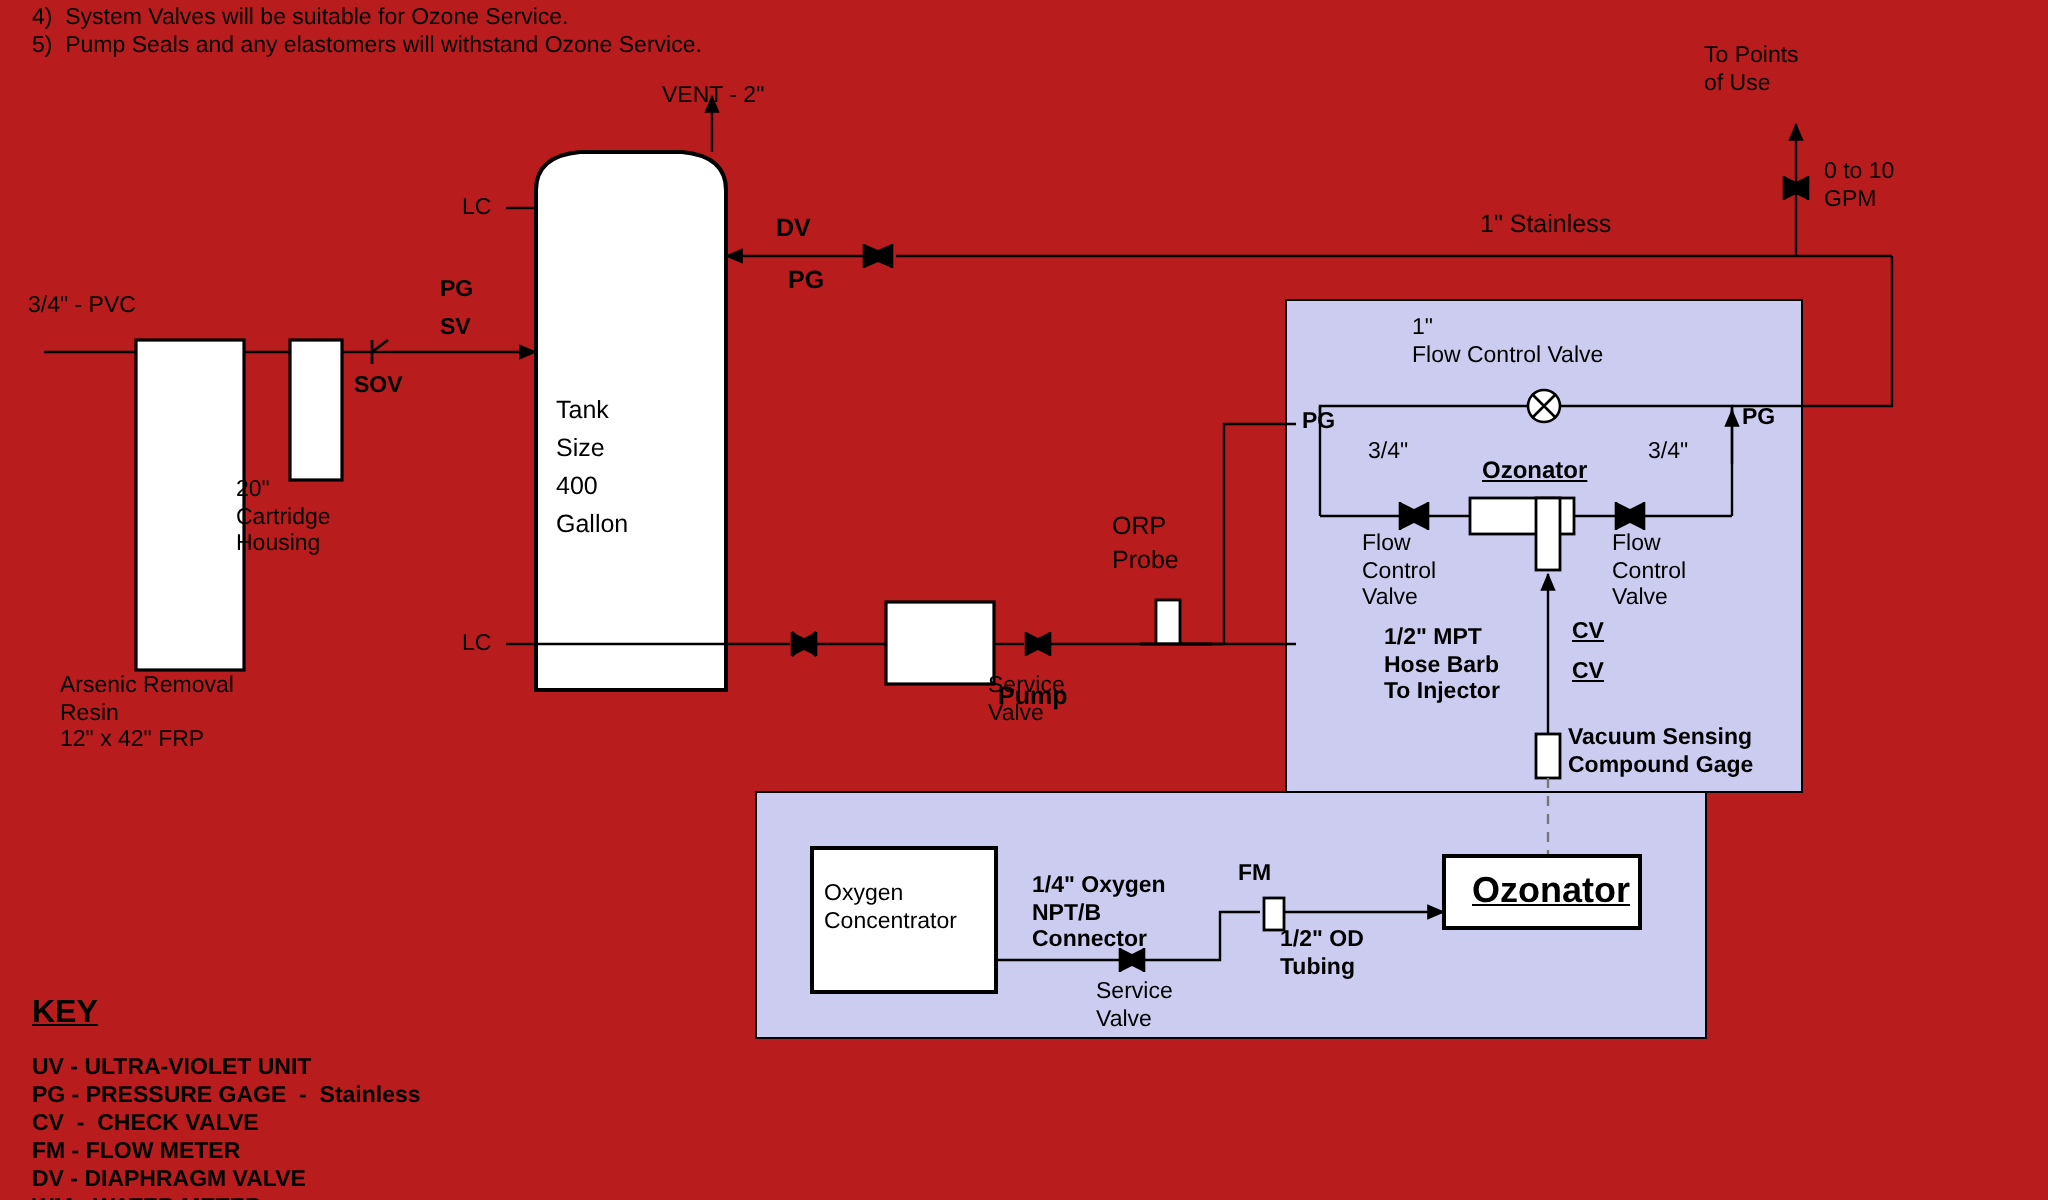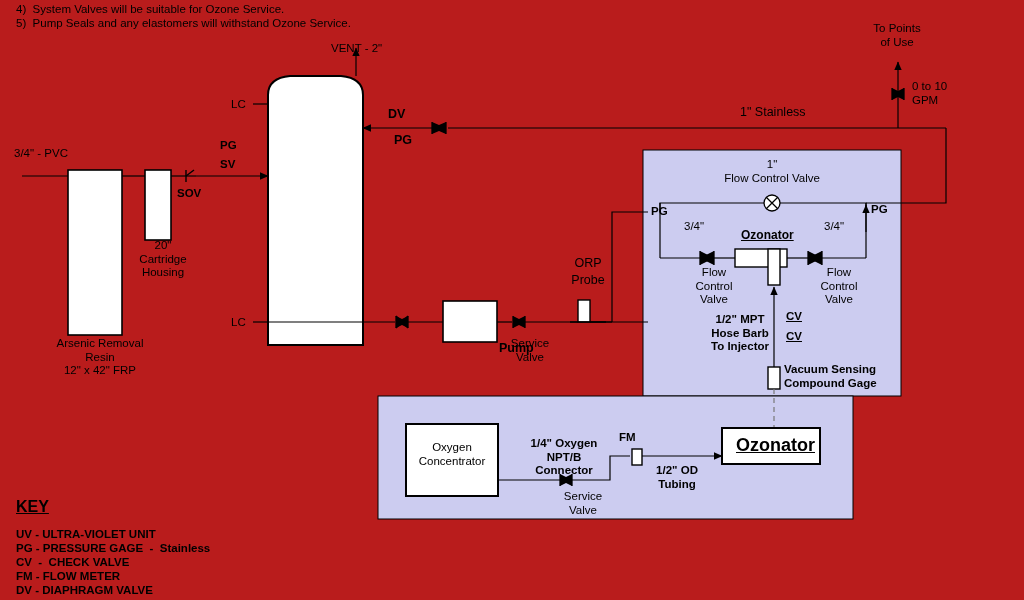--- a/index.html
+++ b/index.html
@@ -45,21 +45,21 @@
     position: absolute;
     left: 16px;
     top: 498px;
     font-size: 11.5px;
     line-height: 14.5px;
     font-weight: bold;
     white-space: pre;
   }
   .boxlabel {
     position: absolute;
-    text-align: center;
+    text-align: left;
     font-size: 11.5px;
     line-height: 13.5px;
     white-space: pre;
   }
 </style>
 </head>
 <body>
 
 <div id="canvas">
 
@@ -200,20 +200,24 @@
   <div class="boxlabel" style="left:118px; top:239px; width:90px;">20"
 Cartridge
 Housing</div>
   <div class="boxlabel" style="left:30px; top:337px; width:140px;">Arsenic Removal
 Resin
 12" x 42" FRP</div>
 
   <div class="txt" style="left:331px; top:42px;">VENT - 2"</div>
   <div class="txt" style="left:231px; top:98px;">LC</div>
   <div class="txt" style="left:231px; top:316px;">LC</div>
+  <div class="boxlabel" style="left:278px; top:196px; width:76px; font-size:12.5px; line-height:19px;">Tank
+Size
+400
+Gallon</div>
 
   <div class="txt bold" style="left:388px; top:108px; font-size:12.5px;">DV</div>
   <div class="txt bold" style="left:394px; top:134px; font-size:12.5px;">PG</div>
   <div class="txt" style="left:740px; top:106px; font-size:12.5px;">1" Stainless</div>
 
   <div class="boxlabel" style="left:852px; top:22px; width:90px;">To Points
 of Use</div>
   <div class="boxlabel" style="left:912px; top:80px; width:60px; text-align:left;">0 to 10
 GPM</div>
 

